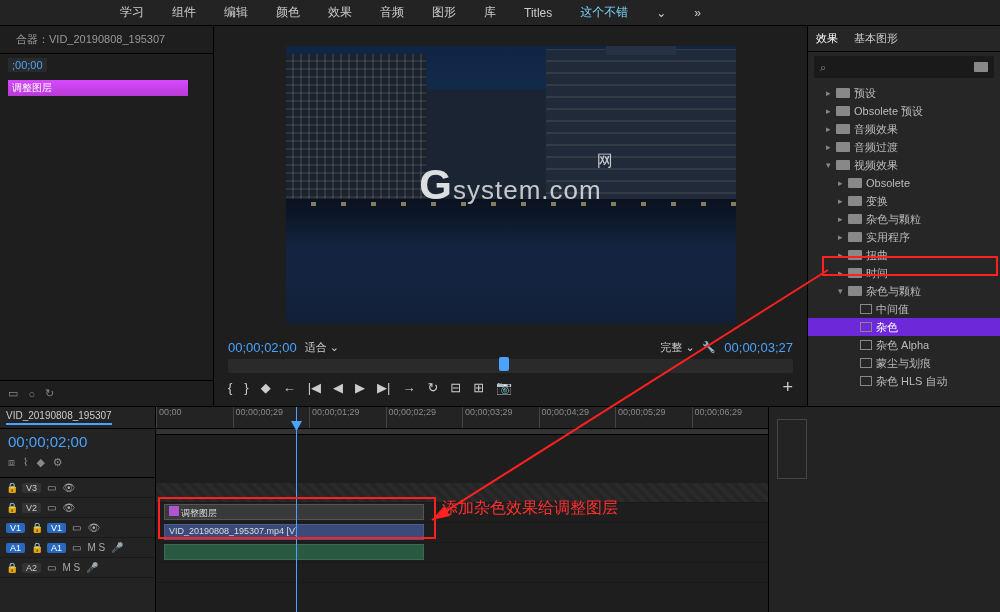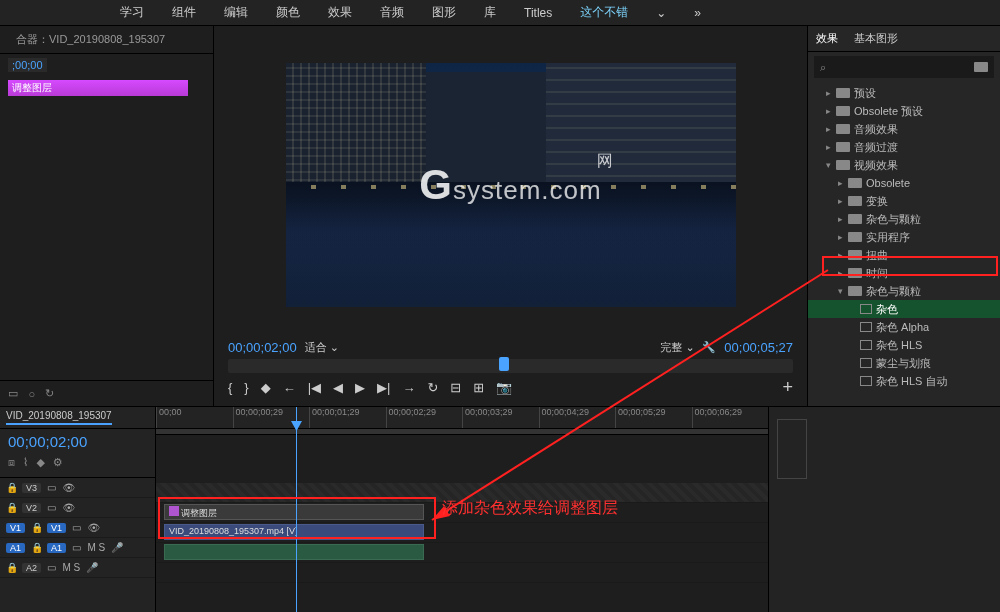--- a/index.html
+++ b/index.html
@@ -15,21 +15,21 @@
 .left-panel { width: 214px; background: #1e1e1e; border-right: 1px solid #000; display: flex; flex-direction: column; }
 .left-panel .header { height: 28px; display: flex; align-items: center; padding: 0 16px; color: #999; font-size: 11px; border-bottom: 1px solid #000; }
 .left-panel .time-row { display: flex; align-items: center; gap: 4px; padding: 4px 8px; }
 .left-panel .time-in { background: #2a2a2a; color: #4aa3ff; padding: 1px 4px; font-size: 11px; }
 .adj-layer-bar { height: 16px; background: linear-gradient(#d64aff, #b83ad6); color: #fff; font-size: 10px; padding: 1px 4px; margin: 4px 8px; width: 180px; }
 .left-panel .footer { margin-top: auto; height: 26px; display: flex; align-items: center; gap: 10px; padding: 0 8px; color: #888; border-top: 1px solid #000; }
 
 .center-panel { flex: 1; background: #1e1e1e; display: flex; flex-direction: column; border-right: 1px solid #000; }
 .center-panel .header { height: 28px; display: flex; align-items: center; padding: 0 8px; color: #aaa; font-size: 11px; }
 .monitor-wrap { flex: 1; display: flex; align-items: center; justify-content: center; padding: 8px 12px 0; }
-.monitor { width: 450px; height: 244px; background: linear-gradient(to bottom, #0a1830 0%, #1a2a4a 35%, #2a3550 60%, #1a2538 100%); position: relative; overflow: hidden; }
+.monitor { width: 450px; height: 278px; background: linear-gradient(to bottom, #0a1830 0%, #1a2a4a 35%, #2a3550 60%, #1a2538 100%); position: relative; overflow: hidden; }
 .sky { position: absolute; top: 0; left: 0; right: 0; height: 85px; background: linear-gradient(#0f2545, #16304f); }
 .b1 { position: absolute; left: 0; bottom: 120px; width: 140px; height: 150px; background: #1a2230; }
 .b1::before { content: ""; position: absolute; top: 0; left: 0; right: 0; bottom: 0; background: repeating-linear-gradient(90deg, transparent 0 6px, rgba(200,190,150,.15) 6px 8px), repeating-linear-gradient(0deg, transparent 0 6px, rgba(200,190,150,.12) 6px 8px); }
 .b2 { position: absolute; left: 140px; bottom: 115px; width: 120px; height: 120px; background: #1b2432; }
 .b3 { position: absolute; left: 260px; bottom: 120px; width: 190px; height: 155px; background: #202a3a; }
 .b3::before { content: ""; position: absolute; top: 0; left: 0; right: 0; bottom: 0; background: repeating-linear-gradient(0deg, transparent 0 10px, rgba(220,210,170,.1) 10px 12px); }
 .b3::after { content: ""; position: absolute; top: -12px; left: 60px; width: 70px; height: 18px; background: #263145; }
 .ground { position: absolute; bottom: 0; left: 0; right: 0; height: 125px; background: linear-gradient(#0a1220 0%, #12203a 40%, #0a1525 100%); }
 .reflection { position: absolute; bottom: 0; left: 0; right: 0; height: 110px; background: linear-gradient(transparent, rgba(30,50,90,.3), rgba(40,65,110,.25)); }
 .lights { position: absolute; bottom: 118px; left: 0; right: 0; height: 4px; background: repeating-linear-gradient(90deg, transparent 0 25px, rgba(255,230,150,.5) 25px 30px); }
@@ -50,21 +50,21 @@
 .mc-buttons .plus { margin-left: auto; font-size: 18px; color: #ccc; }
 
 .right-panel { width: 192px; background: #262626; display: flex; flex-direction: column; }
 .right-panel .tabs { height: 26px; display: flex; align-items: center; gap: 16px; padding: 0 8px; border-bottom: 1px solid #000; }
 .right-panel .tabs span { color: #ccc; font-size: 11px; cursor: pointer; }
 .right-panel .tabs .active { color: #fff; }
 .right-panel .search { height: 22px; background: #1a1a1a; margin: 4px 6px; display: flex; align-items: center; padding: 0 6px; color: #888; }
 .right-panel .search::after { content: ""; margin-left: auto; width: 14px; height: 10px; background: #888; border-radius: 1px; }
 .tree { flex: 1; overflow: hidden; padding: 2px 0; }
 .tree .item { display: flex; align-items: center; height: 18px; padding-left: 8px; color: #bbb; font-size: 11px; cursor: pointer; }
-.tree .item.selected { background: #14532d; color: #fff; }
+.tree .item.selected { background: #6d28d9; color: #fff; }
 .tree .twisty { width: 10px; color: #888; font-size: 9px; }
 .tree .folder { width: 14px; height: 10px; background: #888; margin-right: 4px; border-radius: 1px; }
 .tree .fx { width: 12px; height: 10px; border: 1px solid #888; margin-right: 4px; display: flex; align-items: center; justify-content: center; font-size: 7px; }
 .tree .d1 { padding-left: 18px; }
 .tree .d2 { padding-left: 30px; }
 .tree .d3 { padding-left: 42px; }
 
 .timeline-area { display: flex; height: 247px; border-top: 1px solid #000; }
 .tl-left { width: 156px; background: #232323; border-right: 1px solid #000; }
 .tl-tab { height: 22px; display: flex; align-items: center; padding: 0 6px; color: #ccc; font-size: 10px; border-bottom: 1px solid #000; }
@@ -147,21 +147,21 @@
         </div>
       </div>
     </div>
     <div class="monitor-controls">
       <div class="mc-row1">
         <span class="tc">00;00;02;00</span>
         <span class="sel"><span>适合</span> ⌄</span>
         <span class="spacer"></span>
         <span class="sel"><span>完整</span> ⌄</span>
         <span class="wrench">🔧</span>
-        <span class="tc">00;00;05;27</span>
+        <span class="tc">00;00;03;27</span>
       </div>
       <div class="mc-slider">
         <div class="playhead"></div>
       </div>
       <div class="mc-buttons">
         <span>{</span>
         <span>}</span>
         <span>◆</span>
         <span>←</span>
         <span>|◀</span>
@@ -240,34 +240,34 @@
         <div class="item d2">
           <span class="twisty">▸</span>
           <span class="folder"></span>
           <span>时间</span>
         </div>
         <div class="item d2">
           <span class="twisty">▾</span>
           <span class="folder"></span>
           <span>杂色与颗粒</span>
         </div>
+        <div class="item d3">
+          <span class="twisty"></span>
+          <span class="fx"></span>
+          <span>中间值</span>
+        </div>
         <div class="item d3 selected">
           <span class="twisty"></span>
           <span class="fx"></span>
           <span>杂色</span>
         </div>
         <div class="item d3">
           <span class="twisty"></span>
           <span class="fx"></span>
           <span>杂色 Alpha</span>
-        </div>
-        <div class="item d3">
-          <span class="twisty"></span>
-          <span class="fx"></span>
-          <span>杂色 HLS</span>
         </div>
         <div class="item d3">
           <span class="twisty"></span>
           <span class="fx"></span>
           <span>蒙尘与划痕</span>
         </div>
         <div class="item d3">
           <span class="twisty"></span>
           <span class="fx"></span>
           <span>杂色 HLS 自动</span>

